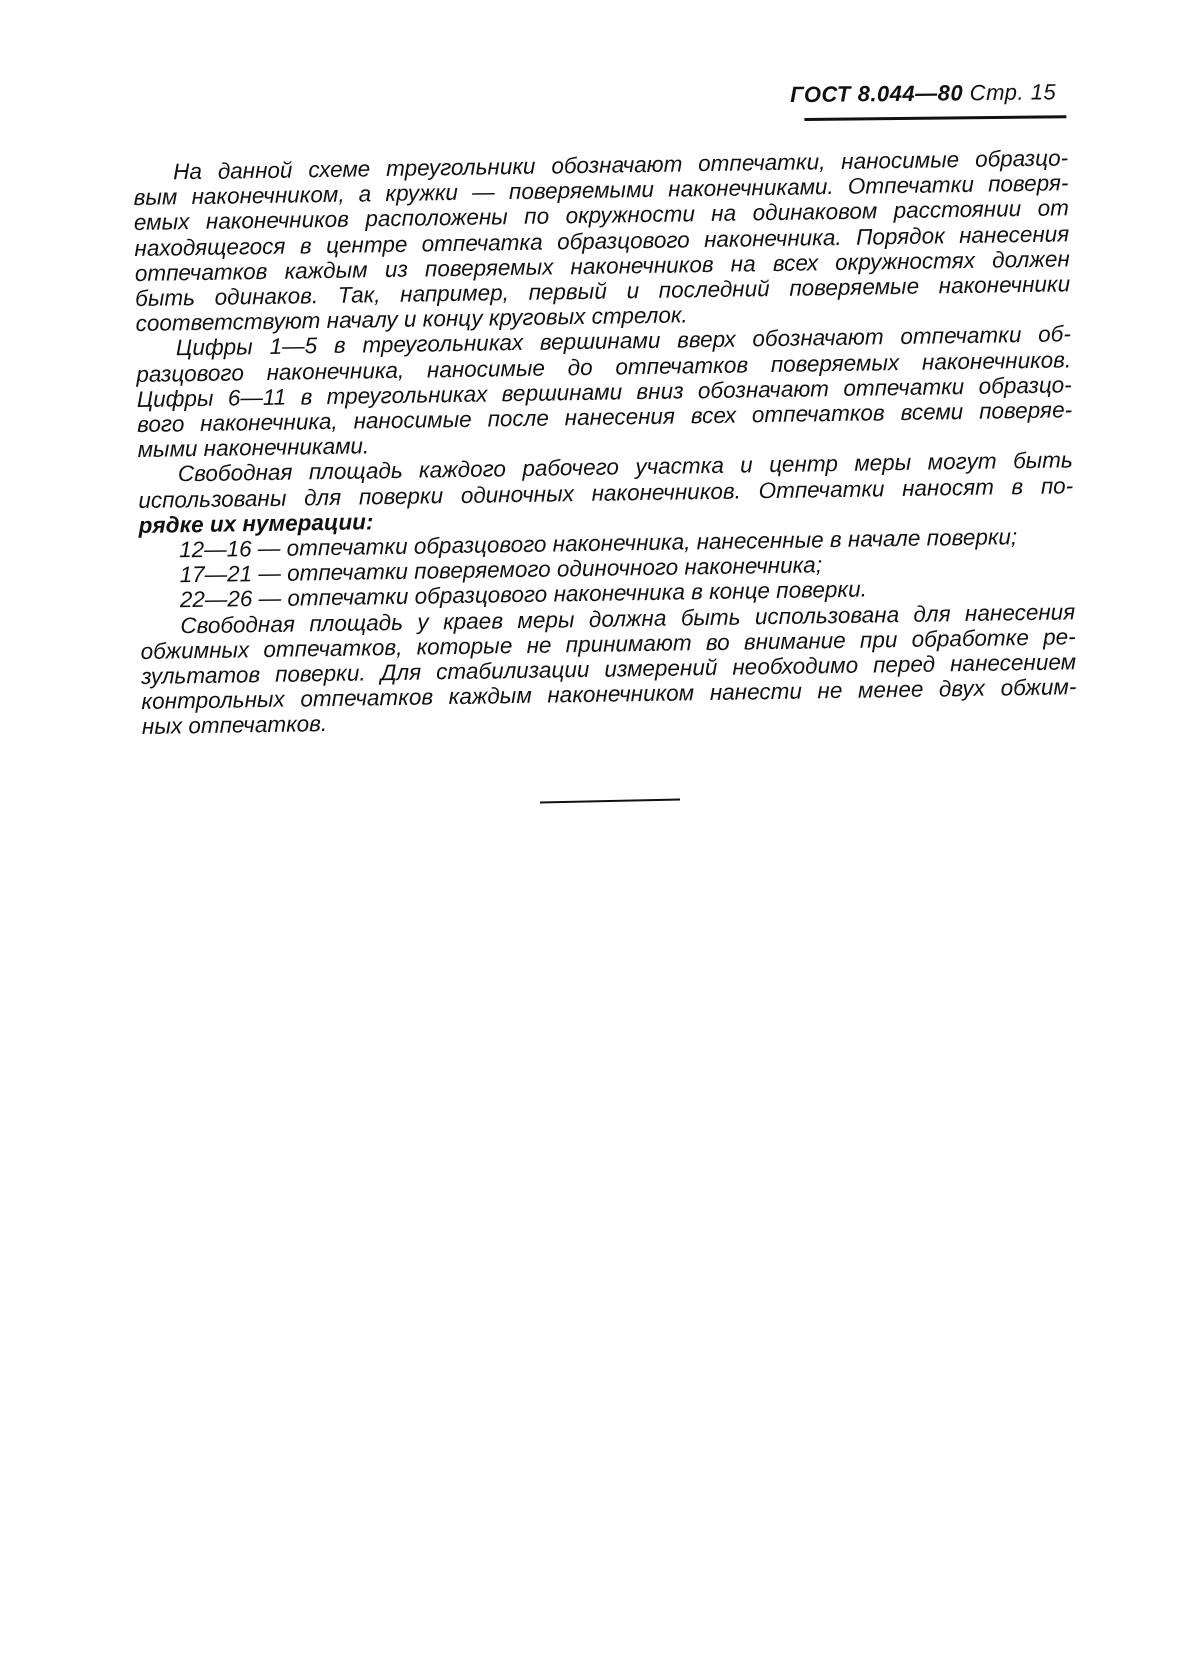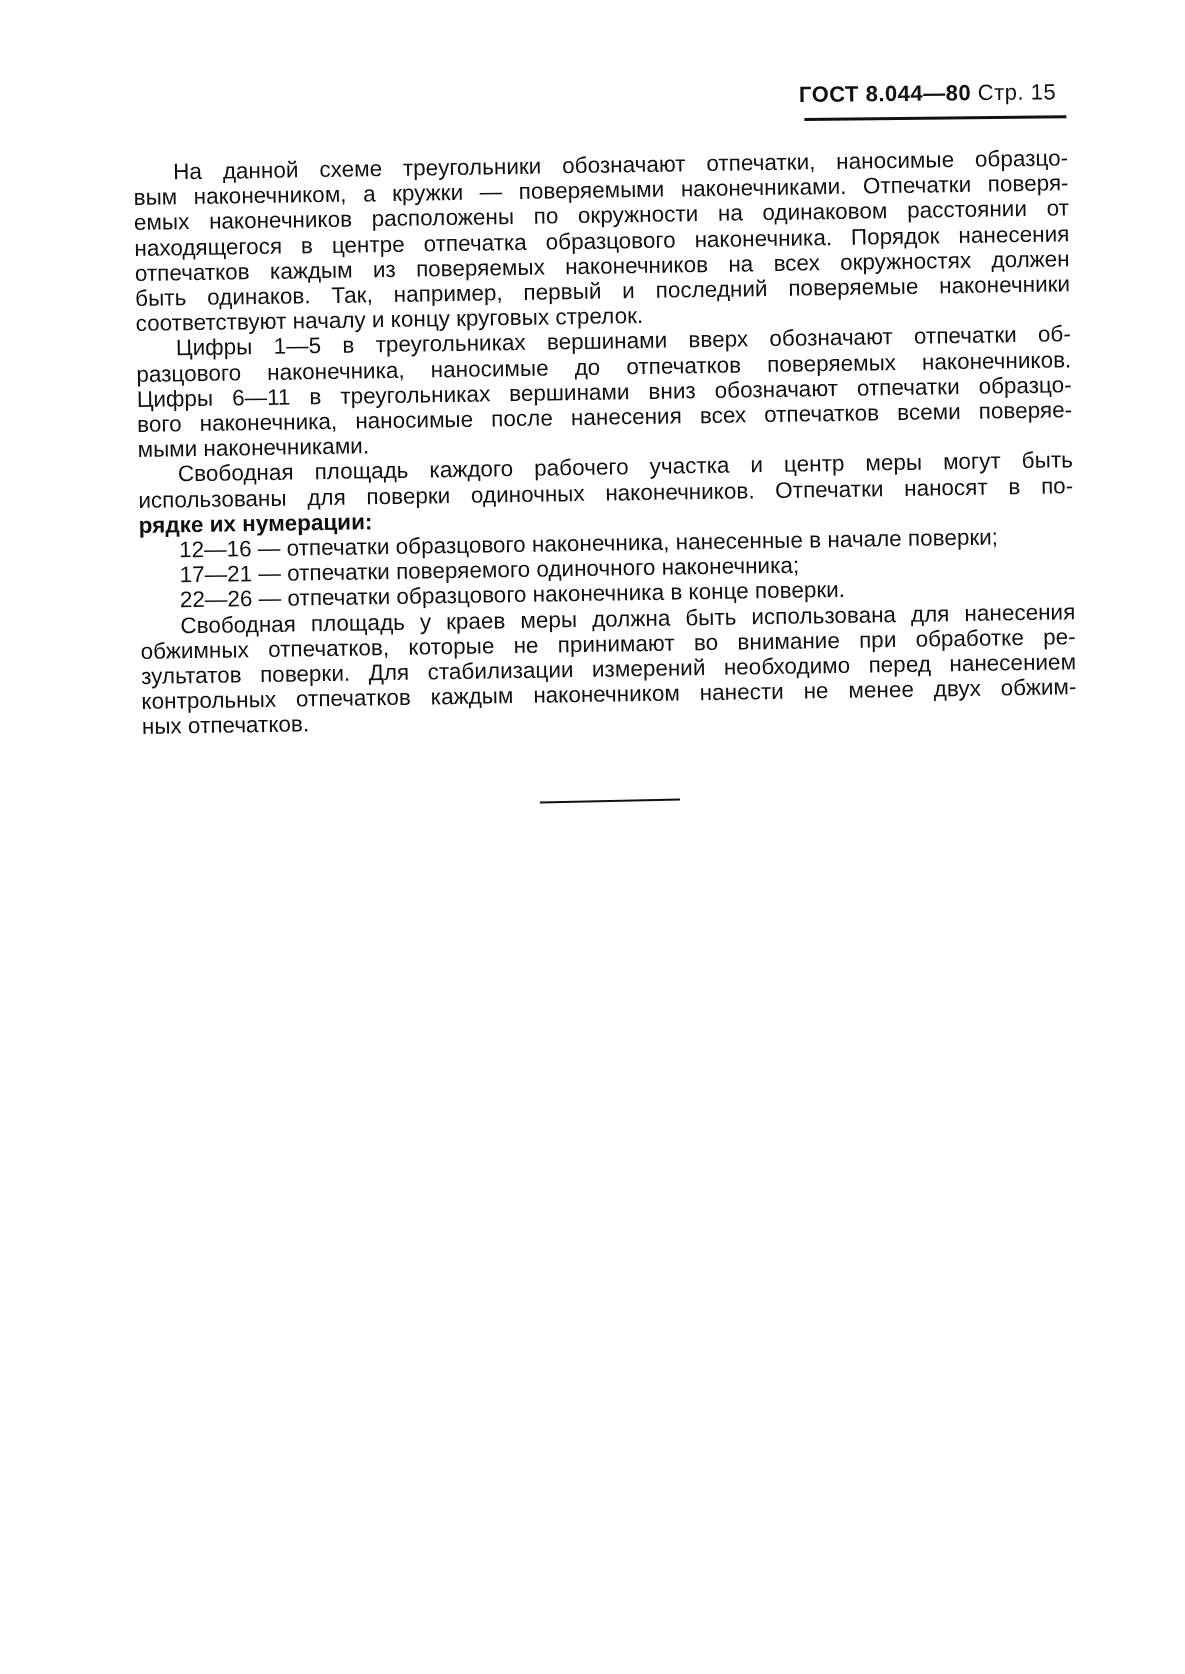--- a/index.html
+++ b/index.html
@@ -1,20 +1,20 @@
 <!DOCTYPE html>
 <html><head>
   <meta charset="utf-8">
   <style>
     html, body { margin: 0; padding: 0; background: #ffffff; }
     body {
       width: 1185px; height: 1674px; position: relative; overflow: hidden;
       font-family: "Liberation Serif", "DejaVu Serif", serif; color: #111;
     }
-    .page { position: absolute; left: 0; top: 0; width: 1185px; height: 1664px; }
+    .page { position: absolute; left: 0; top: 0; width: 1185px; height: 1664px; font-style: italic; }
     .header {
       position: absolute; left: 796px; top: 80px; width: 270px; height: 50px;
       transform: rotate(-0.6deg); transform-origin: left top;
     }
     .header-text {
       position: absolute; right: 10px; top: 2px; white-space: nowrap;
       font-family: "Liberation Sans", "DejaVu Sans", sans-serif;
       font-size: 22px; letter-spacing: 0.5px;
     }
     .header-text .std { font-weight: bold; }

